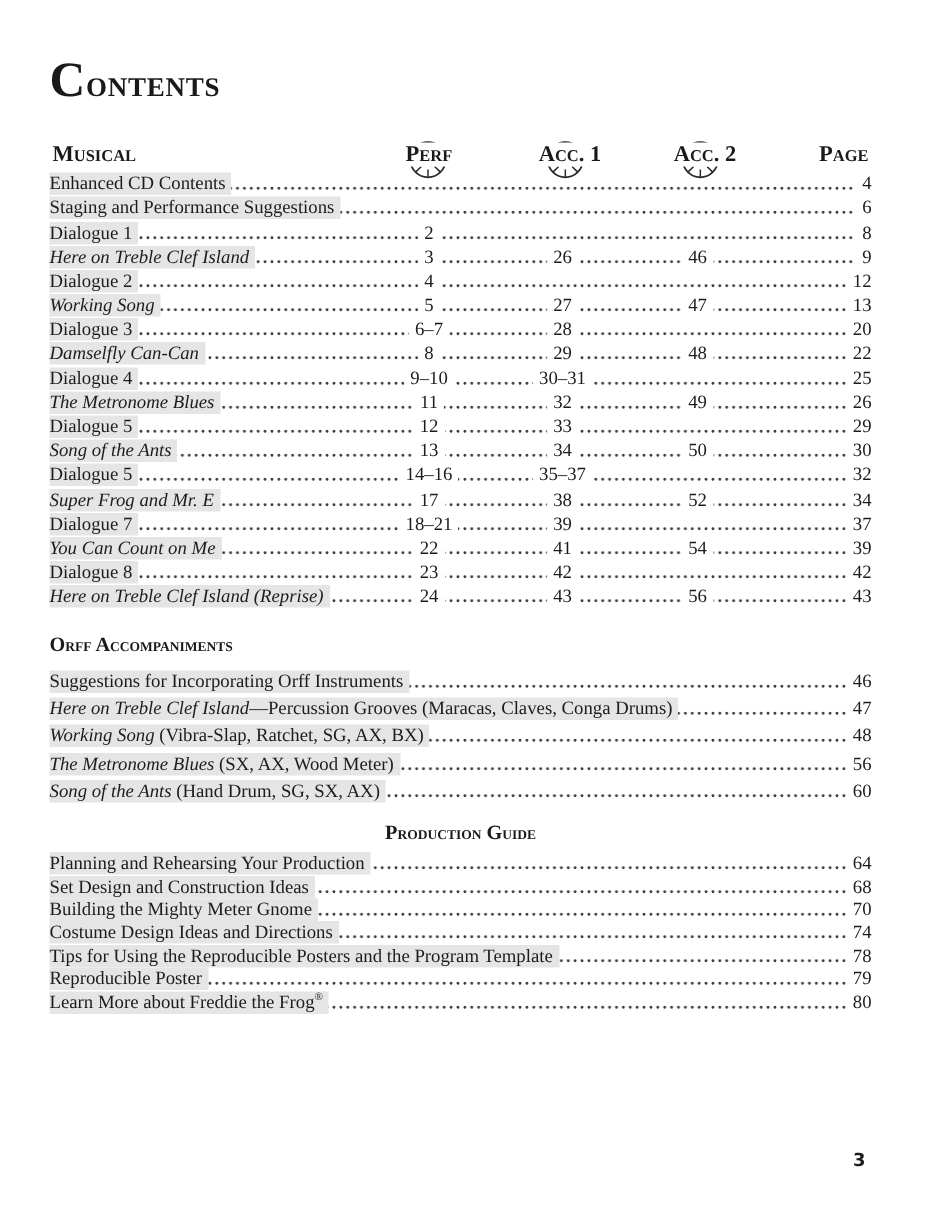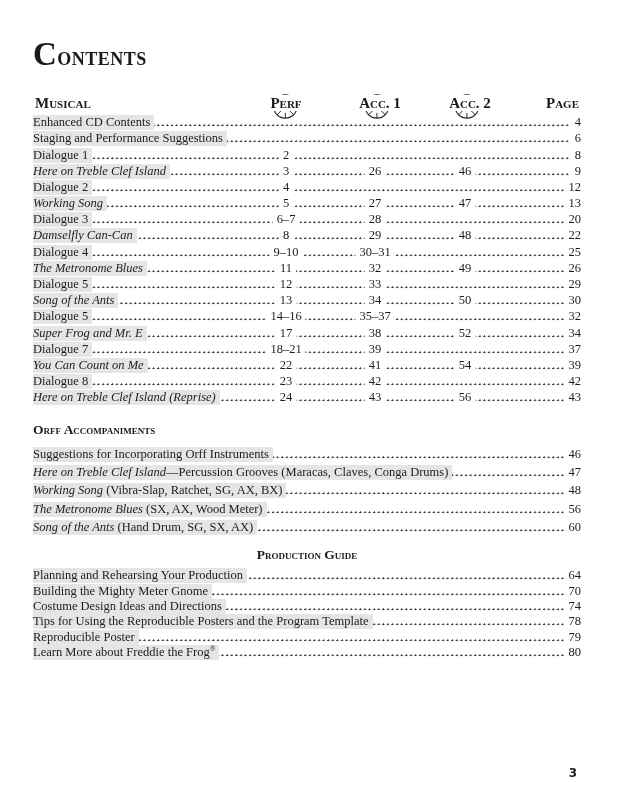--- a/index.html
+++ b/index.html
@@ -355,20 +355,25 @@
 
   <section class="section production">
     <h2 class="sec-heading hdr-font">Production Guide</h2>
     <div class="rows">
   <div class="row">
     <span class="entry"><span class="t">Planning and Rehearsing Your Production</span></span>
 
     <span class="pg">64</span>
   </div>
 
+  <div class="row">
+    <span class="entry"><span class="t">Set Design and Construction Ideas</span></span>
+
+    <span class="pg">68</span>
+  </div>
 
   <div class="row">
     <span class="entry"><span class="t">Building the Mighty Meter Gnome</span></span>
 
     <span class="pg">70</span>
   </div>
 
   <div class="row">
     <span class="entry"><span class="t">Costume Design Ideas and Directions</span></span>
 

